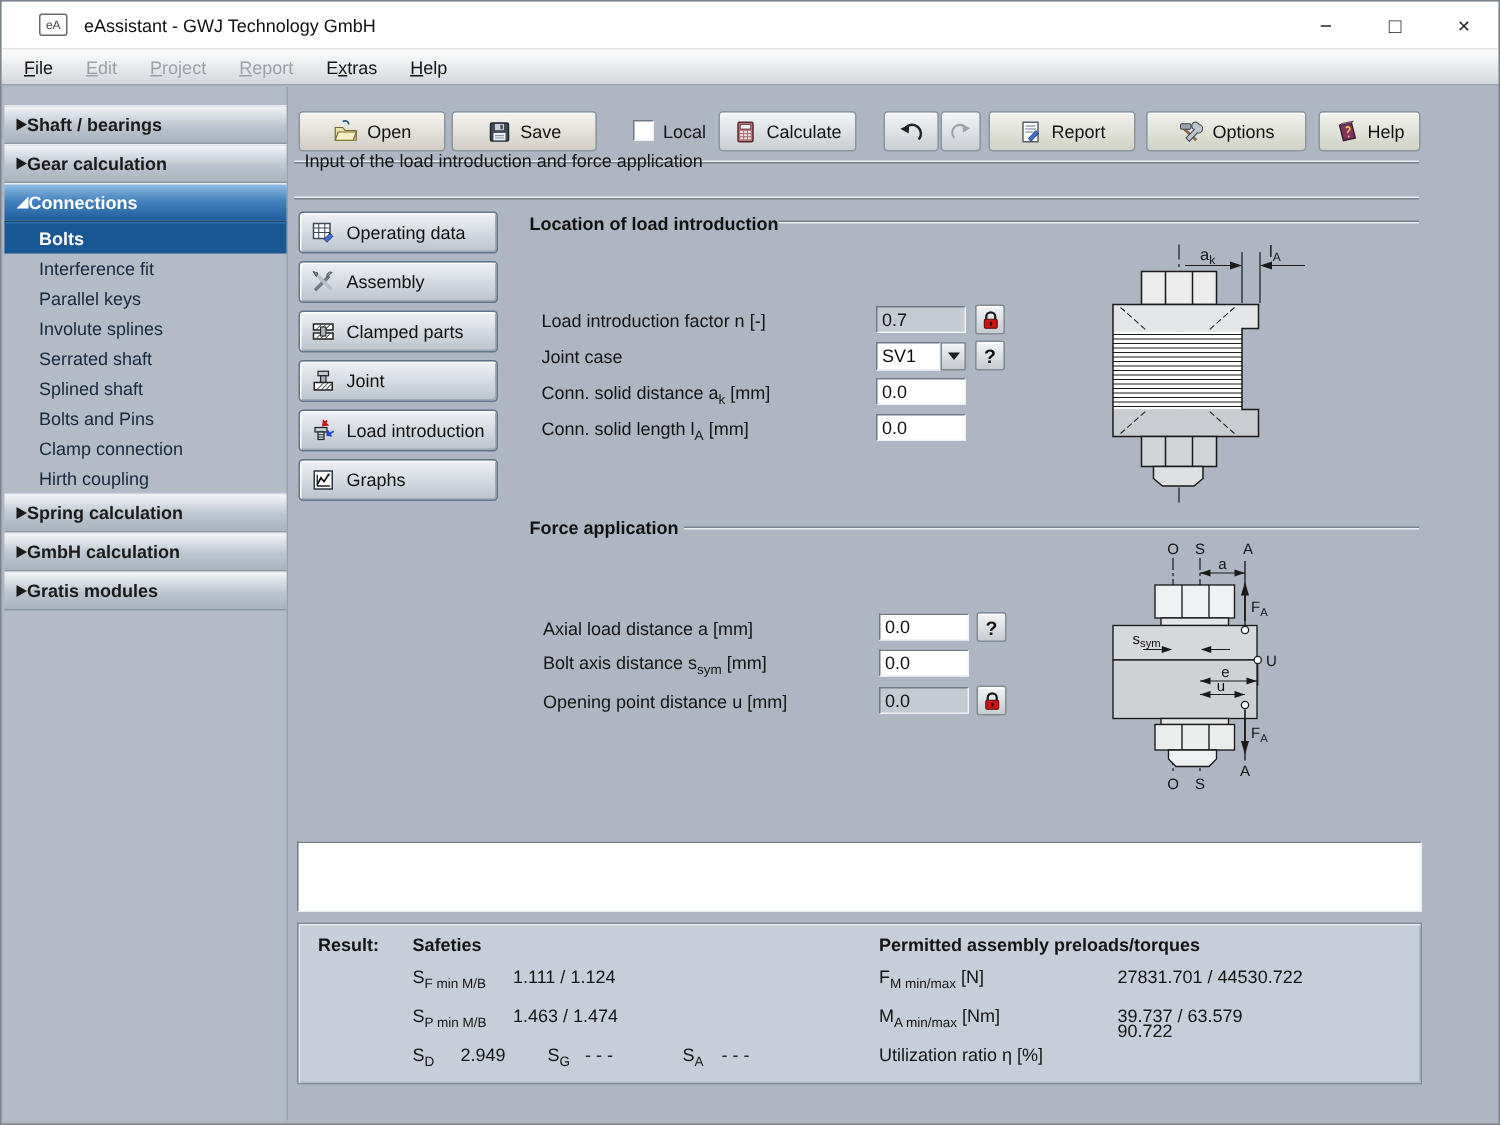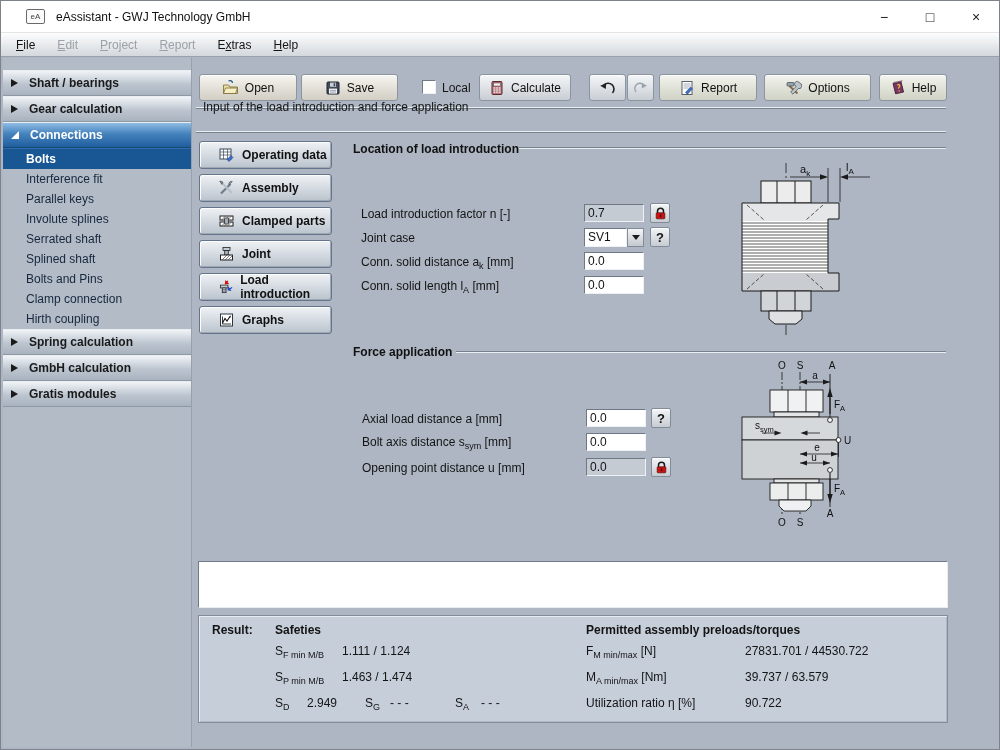--- a/index.html
+++ b/index.html
@@ -15,21 +15,21 @@
   .title-text{margin-left:11px;font-size:12px;color:#111;}
   .win-controls{position:absolute;right:0;top:0;height:32px;display:flex;}
   .win-btn{width:46px;height:32px;display:flex;align-items:center;justify-content:center;font-size:14px;color:#222;}
   
   .menubar{position:absolute;top:32px;left:0;right:0;height:24px;background:linear-gradient(#fdfdfd,#d3d8dd);border-bottom:1px solid #99a2ac;display:flex;align-items:center;padding-left:4px;}
   .menu-item{padding:3px 11px;color:#141414;}
   .menu-item.disabled{color:#9ba1a9;}
   .menu-item .key{text-decoration:underline;}
   
   .sidebar{position:absolute;left:2px;top:57px;width:189px;bottom:2px;background:#b2bbc6;border-right:1px solid #97a1ad;}
-  .side-header{position:absolute;left:0;width:100%;height:26px;display:flex;align-items:center;gap:11px;padding-left:8px;
+  .side-header{position:absolute;left:0;width:100%;height:26px;display:flex;align-items:center;gap:0;padding-left:8px;
     background:linear-gradient(#f1f4f7,#bcc5cf 55%,#a9b3bf);border-top:1px solid #e9edf1;border-bottom:1px solid #8d98a5;
     font-weight:bold;color:#1a1a1a;}
   .side-header.active{background:linear-gradient(#8fbce4,#4583bd 45%,#205d9f);color:#fff;border-bottom:1px solid #17486f;}
   .tri-right{width:0;height:0;border-left:7px solid #1a1a1a;border-top:4px solid transparent;border-bottom:4px solid transparent;}
   .tri-down{width:0;height:0;border-bottom:8px solid #fff;border-left:8px solid transparent;}
   .side-item{position:absolute;left:0;width:100%;height:20px;display:flex;align-items:center;padding-left:23px;color:#17273f;}
   .side-item.selected{background:#195694;color:#fff;font-weight:bold;height:21px;border-top:1px solid #2f6eae;}
   
   .tb-btn{position:absolute;top:73px;height:27px;border:1px solid #8b959f;border-radius:3px;
     background:linear-gradient(#f8f9fa,#cbd0d6);box-shadow:inset 0 1px 0 #ffffff;
@@ -39,21 +39,21 @@
   .tb-btn.green{background:linear-gradient(#f3f4ee,#cfd2c4);}
   .checkbox{position:absolute;left:421px;top:79px;width:14px;height:14px;background:#fff;border:1px solid;border-color:#6f7983 #eef2f6 #eef2f6 #6f7983;}
   .checkbox-label{position:absolute;left:441px;top:80px;}
   
   .groove{position:absolute;height:0;border-top:1px solid #e9eef3;border-bottom:1px solid #78828e;}
   .etched{position:absolute;height:0;border-top:1px solid #78828e;border-bottom:1px solid #e9eef3;}
   .infobar-text{position:absolute;left:202px;top:99px;color:#141414;text-align:right;}
   
   .nav-btn{position:absolute;left:198px;width:133px;height:28px;border:1px solid #64748a;border-radius:3px;
     background:linear-gradient(#eff2f5,#bac3cd);box-shadow:inset 1px 1px 0 #fdfdfe, inset -1px -1px 0 #9fa9b4;
-    display:flex;align-items:center;gap:7px;padding-left:18px;color:#111;font-weight:bold;}
+    display:flex;align-items:center;gap:7px;padding-left:7px;color:#111;}
   
   .sec-title{position:absolute;font-weight:bold;color:#111;}
   .f-label{position:absolute;color:#141414;line-height:14px;}
   sub{font-size:9px;}
   .f-input{position:absolute;width:60px;height:18px;border:1px solid;border-color:#6f7983 #eef2f6 #eef2f6 #6f7983;
     background:#fff;font-size:12px;padding:0 3px;font-family:inherit;color:#111;}
   .f-input.ro{background:#c4cbd3;}
   .mini-btn{position:absolute;width:20px;height:20px;border:1px solid #828c96;border-radius:2px;
     background:linear-gradient(#f3f5f7,#c7ccd2);box-shadow:inset 0 1px 0 #fff;
     display:flex;align-items:center;justify-content:center;font-weight:bold;font-size:13px;color:#111;}
@@ -468,16 +468,16 @@
 
     <div class="r-text r-bold" style="left:387px;top:7px">Permitted assembly preloads/torques</div>
 
     <div class="r-text" style="left:387px;top:28px"><span>F</span><sub>M min/max</sub><span> [N]</span></div>
     <div class="r-text" style="left:546px;top:28px">27831.701 / 44530.722</div>
 
     <div class="r-text" style="left:387px;top:54px"><span>M</span><sub>A min/max</sub><span> [Nm]</span></div>
     <div class="r-text" style="left:546px;top:54px">39.737 / 63.579</div>
 
     <div class="r-text" style="left:387px;top:80px">Utilization ratio η [%]</div>
-    <div class="r-text" style="left:546px;top:80px">90.722</div>
+    <div class="r-text" style="left:546px;top:64px">90.722</div>
   </div>
 
 </div>
 
 </body></html>

